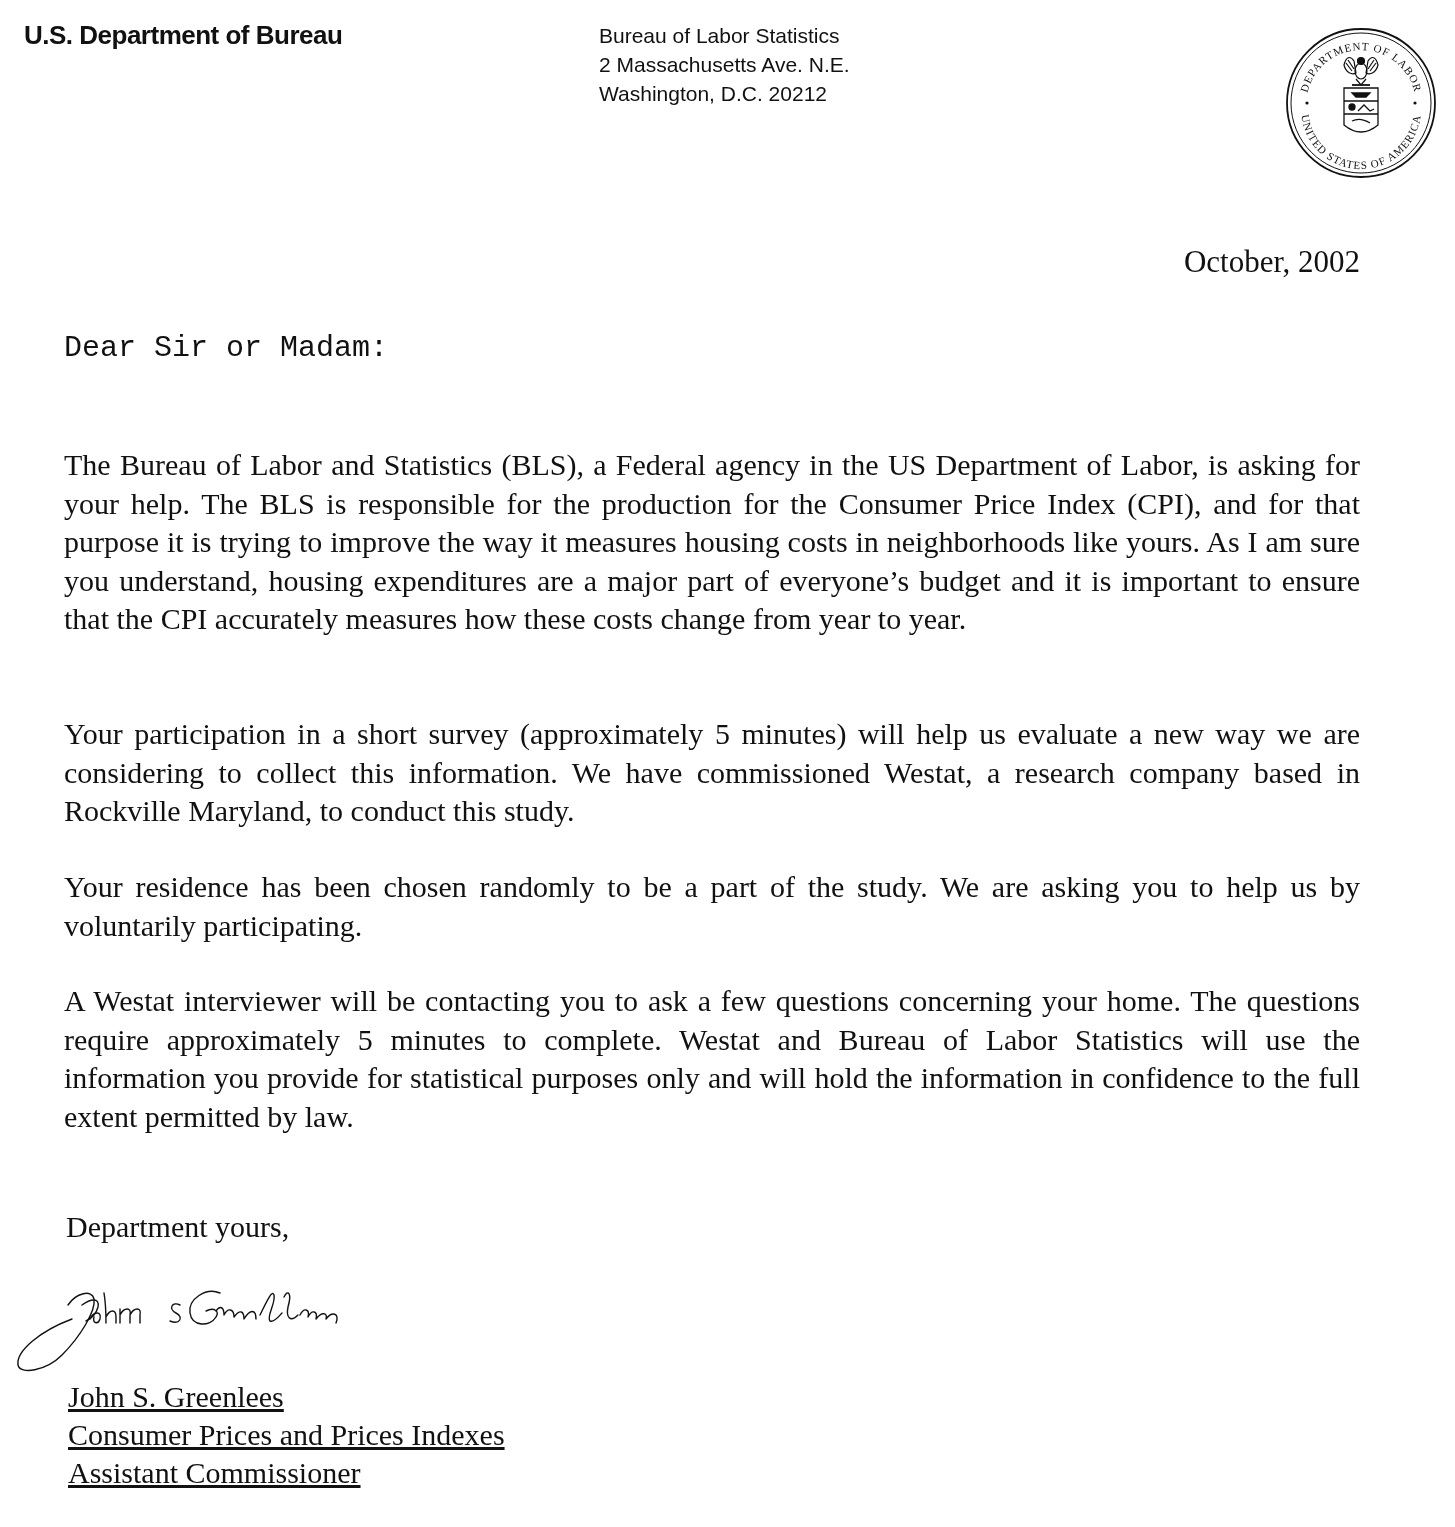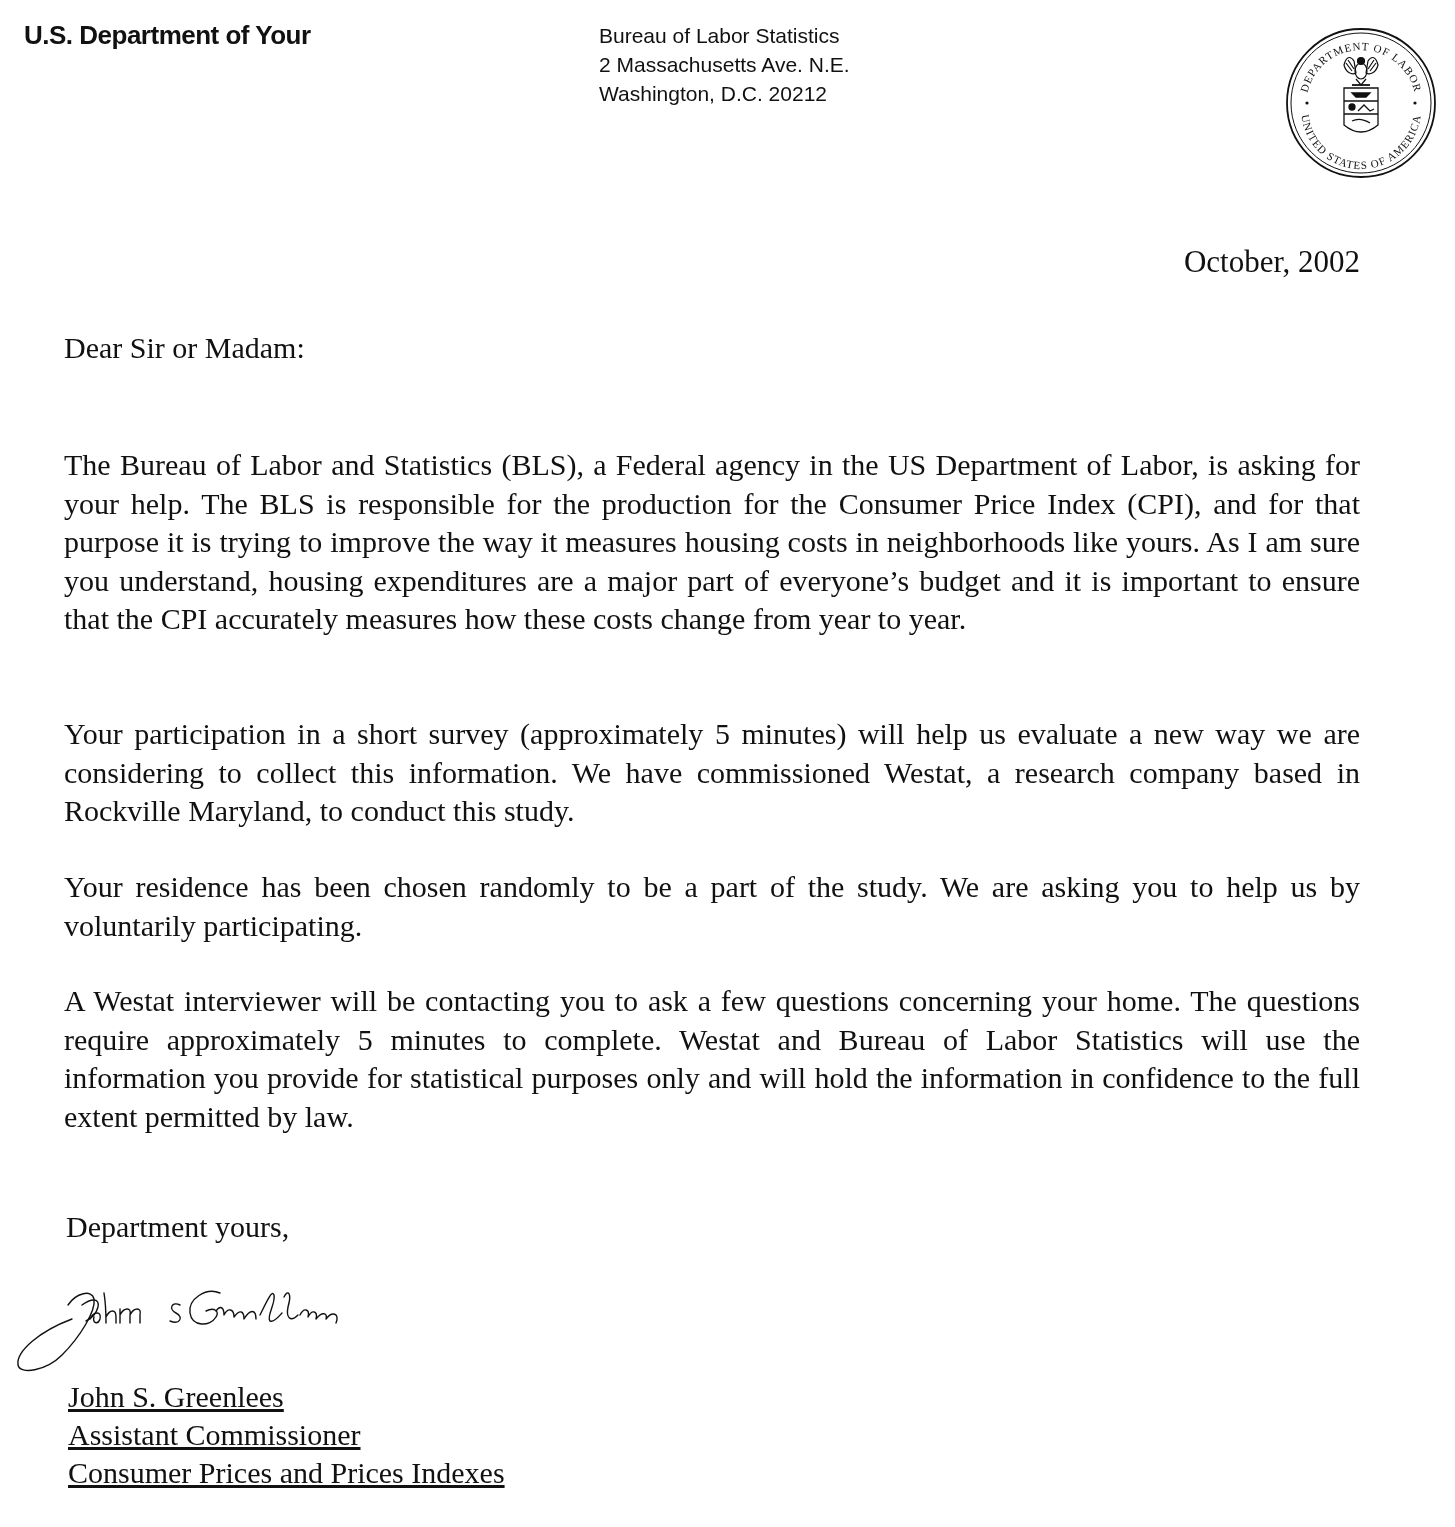--- a/index.html
+++ b/index.html
@@ -46,20 +46,21 @@
       position: absolute;
       right: 95px;
       top: 244px;
       font-size: 31px;
     }
     .salutation {
       position: absolute;
       left: 64px;
       top: 331px;
       font-size: 30px;
+      font-family: Liberation Mono, monospace;
     }
     .body-text {
       position: absolute;
       left: 64px;
       width: 1296px;
       font-size: 30px;
       line-height: 38.5px;
       text-align: justify;
       margin-top: 44px;
     }
@@ -87,21 +88,21 @@
       font-size: 30px;
       line-height: 38px;
       text-decoration: underline;
     }
     .signer div { white-space: nowrap; }
   </style>
 </head>
 <body>
 
 <div>
-  <div class="agency">U.S. Department of Your</div>
+  <div class="agency">U.S. Department of Bureau</div>
 
   <div class="address">
     <div>Bureau of Labor Statistics</div>
     <div>2 Massachusetts Ave. N.E.</div>
     <div>Washington, D.C. 20212</div>
   </div>
 
   <svg class="seal" viewBox="0 0 154 152">
     <defs>
       <path id="sealTopArc" d="M 22 78 A 55 55 0 0 1 132 78"></path>
@@ -167,15 +168,15 @@
 
     <path d="M 206 36 C 210 30, 214 32, 214 40 C 218 32, 224 34, 224 42 C 230 34, 234 36, 234 44 C 240 34, 246 34, 246 44"></path>
     <path d="M 250 40 C 256 28, 262 14, 264 20 C 266 28, 256 42, 260 46 C 264 48, 270 40, 272 38"></path>
     <path d="M 274 22 C 278 14, 282 18, 278 32 C 276 42, 280 48, 288 40"></path>
     <path d="M 290 40 C 294 32, 300 34, 298 42 C 302 34, 308 36, 306 44 C 312 36, 318 38, 316 44 C 322 36, 330 38, 326 48"></path>
   </g>
 </svg>
 
 <div class="signer">
   <div>John S. Greenlees</div>
+  <div>Consumer Prices and Prices Indexes</div>
   <div>Assistant Commissioner</div>
-  <div>Consumer Prices and Prices Indexes</div>
 </div>
 
 </body></html>

